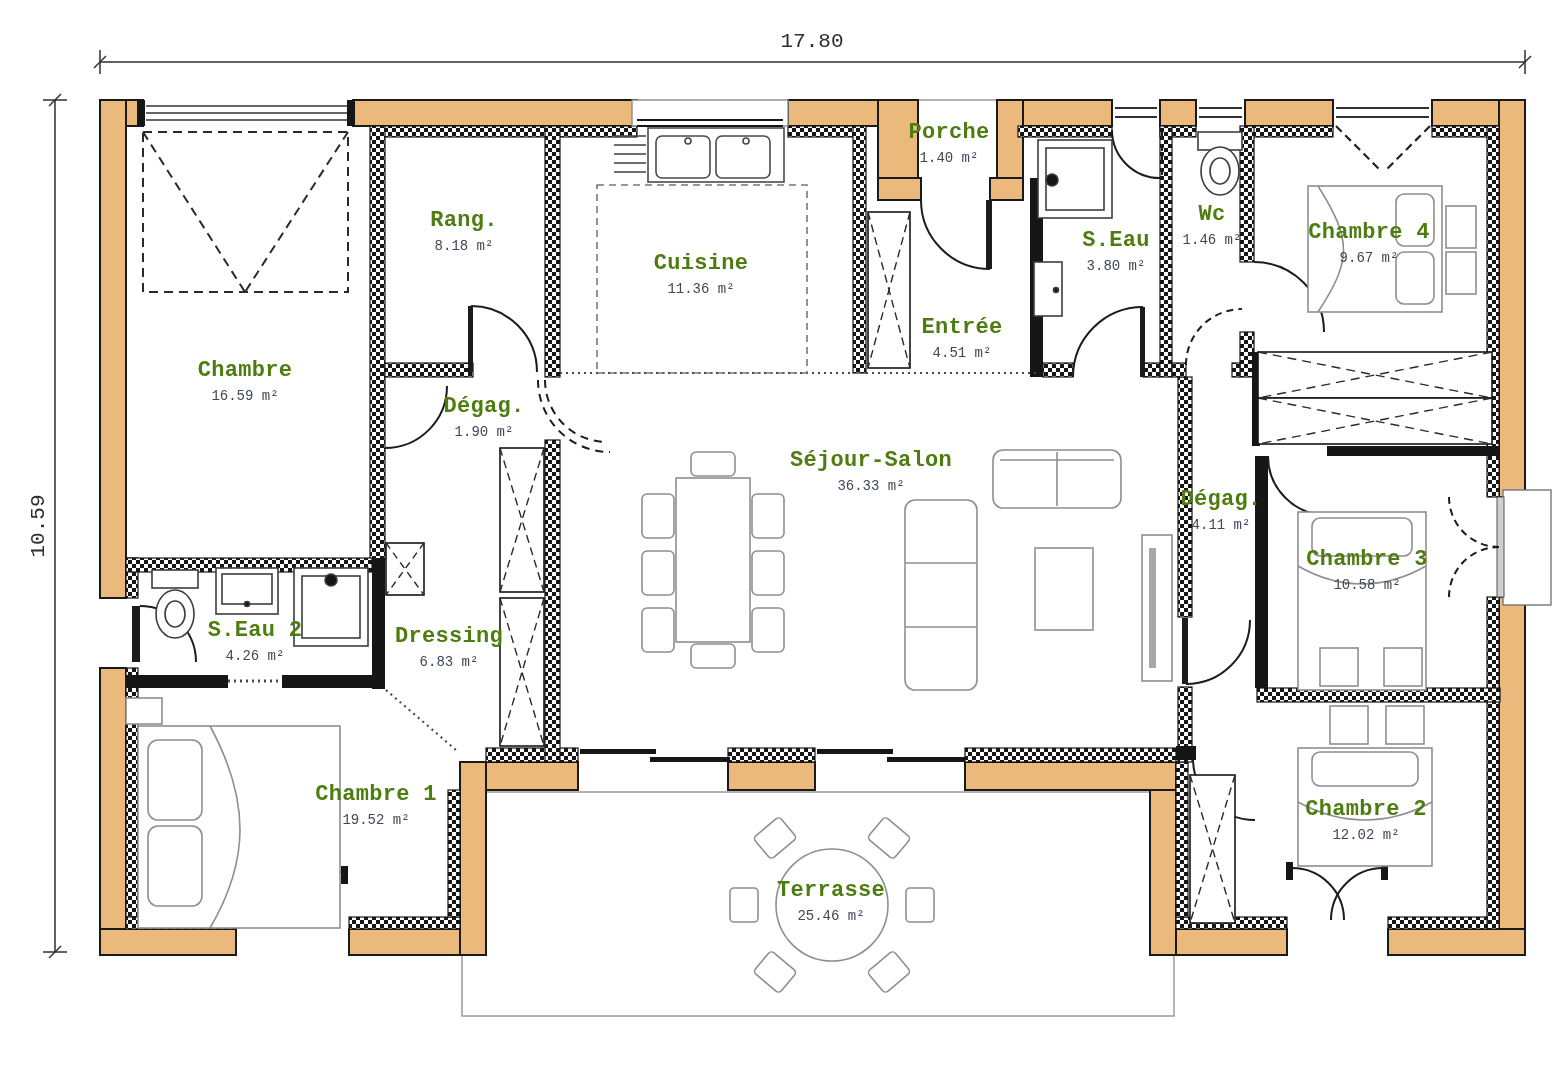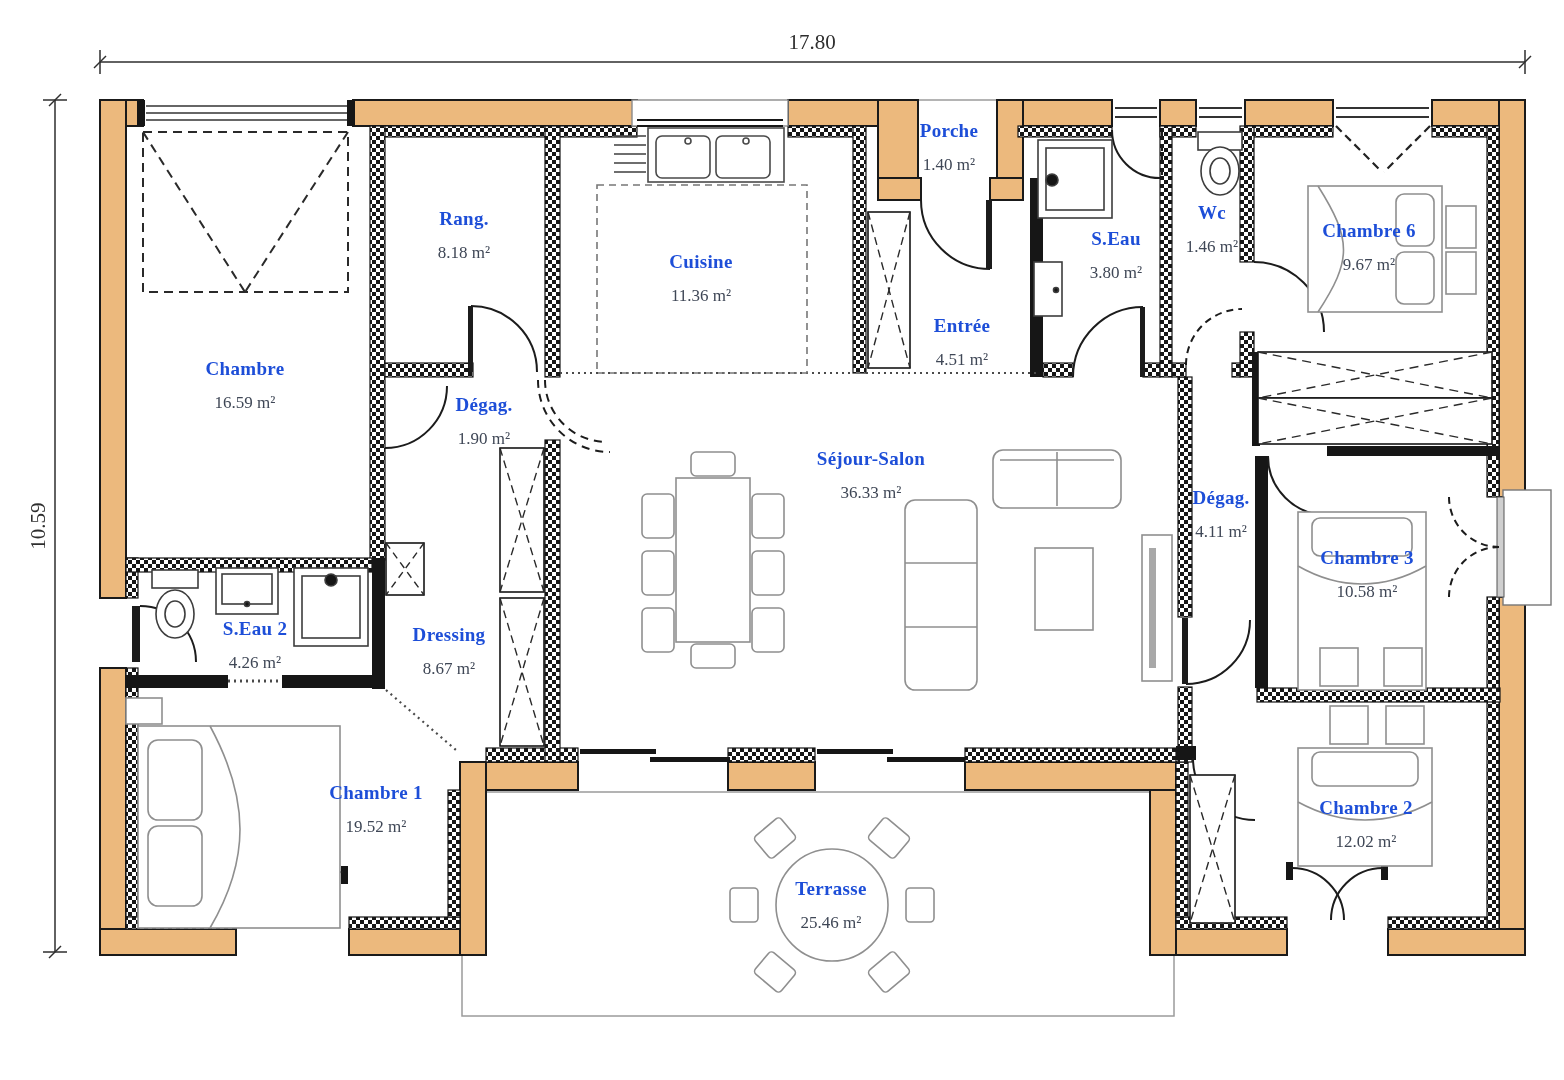--- a/index.html
+++ b/index.html
@@ -1,22 +1,22 @@
 <!DOCTYPE html>
 <html><head>
 <meta charset="utf-8">
 <style>
   html,body{margin:0;padding:0;background:#ffffff;}
   .canvas{position:relative;width:1564px;height:1080px;background:#ffffff;overflow:hidden;
-          font-family:Liberation Serif, serif;}
+          font-family:Liberation Mono, monospace;}
   .canvas svg{position:absolute;left:0;top:0;}
   .room-label{position:absolute;transform:translate(-50%,0);text-align:center;line-height:1.3;
               white-space:nowrap;pointer-events:none;}
-  .room-label .nm{display:block;font-weight:bold;font-size:19px;color:#1d4ed8;letter-spacing:.3px;}
-  .room-label .ar{display:block;font-size:17px;color:#3f4756;margin-top:10px;}
+  .room-label .nm{display:block;font-weight:bold;font-size:22px;color:#4d7c0f;letter-spacing:.3px;}
+  .room-label .ar{display:block;font-size:14px;color:#3f4756;margin-top:1px;}
   .dim{position:absolute;font-size:21px;color:#2e2e2e;}
   #dim-top{left:812px;top:30px;transform:translate(-50%,0);}
   #dim-left{left:38px;top:526px;transform:translate(-50%,-50%) rotate(-90deg);}
 </style>
 </head>
 <body>
 
 <div class="canvas">
 
 <svg width="1564" height="1080" viewBox="0 0 1564 1080">
@@ -369,21 +369,21 @@
 </div>
 <div class="room-label" style="left:1116px;top:227px">
   <span class="nm">S.Eau</span>
   <span class="ar">3.80 m²</span>
 </div>
 <div class="room-label" style="left:1212px;top:201px">
   <span class="nm">Wc</span>
   <span class="ar">1.46 m²</span>
 </div>
 <div class="room-label" style="left:1369px;top:219px">
-  <span class="nm">Chambre 6</span>
+  <span class="nm">Chambre 4</span>
   <span class="ar">9.67 m²</span>
 </div>
 <div class="room-label" style="left:484px;top:393px">
   <span class="nm">Dégag.</span>
   <span class="ar">1.90 m²</span>
 </div>
 <div class="room-label" style="left:871px;top:447px">
   <span class="nm">Séjour-Salon</span>
   <span class="ar">36.33 m²</span>
 </div>
@@ -394,21 +394,21 @@
 <div class="room-label" style="left:1367px;top:546px">
   <span class="nm">Chambre 3</span>
   <span class="ar">10.58 m²</span>
 </div>
 <div class="room-label" style="left:255px;top:617px">
   <span class="nm">S.Eau 2</span>
   <span class="ar">4.26 m²</span>
 </div>
 <div class="room-label" style="left:449px;top:623px">
   <span class="nm">Dressing</span>
-  <span class="ar">8.67 m²</span>
+  <span class="ar">6.83 m²</span>
 </div>
 <div class="room-label" style="left:376px;top:781px">
   <span class="nm">Chambre 1</span>
   <span class="ar">19.52 m²</span>
 </div>
 <div class="room-label" style="left:1366px;top:796px">
   <span class="nm">Chambre 2</span>
   <span class="ar">12.02 m²</span>
 </div>
 <div class="room-label" style="left:831px;top:877px">

